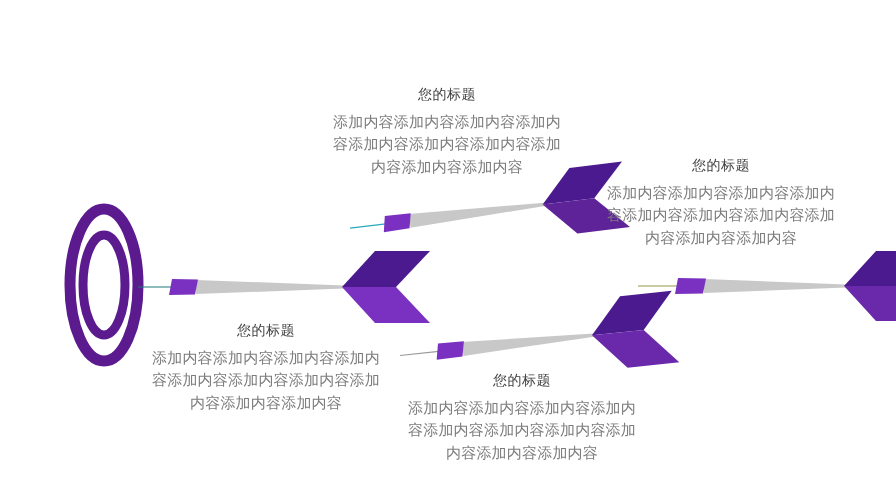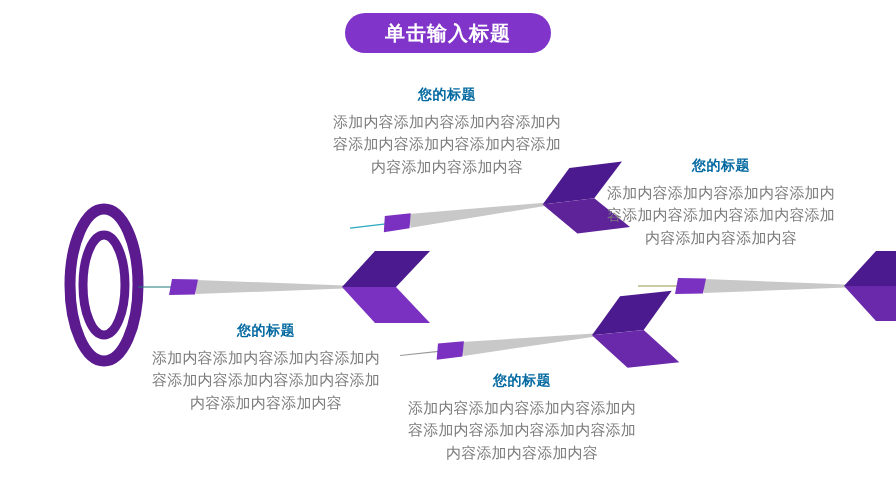--- a/index.html
+++ b/index.html
@@ -46,22 +46,22 @@
   }
 
   
   .text-block {
     position: absolute;
     width: 230px;
     text-align: center;
   }
   .text-block .tb-heading {
     font-size: 14px;
-    font-weight: bold;
-    color: #0369a1;
+    font-weight: normal;
+    color: #404040;
     margin: 0 0 8px 0;
     line-height: 1.2;
     letter-spacing: 0.5px;
   }
   .text-block .tb-body {
     font-size: 15px;
     color: #7c7c7c;
     line-height: 1.5;
     margin: 0;
     letter-spacing: 0.2px;
@@ -140,23 +140,20 @@
     <g transform="translate(405,355) rotate(-6)">
       <line x1="-5" y1="0" x2="34" y2="0" stroke="#9a9a9a" stroke-width="1.2"></line>
       <polygon points="58,-7 190,-1.6 190,1.6 58,7" fill="#c8c8c8"></polygon>
       <polygon points="34,-8 60,-7.4 57,7.4 31,8" fill="#7a30c0"></polygon>
       <polygon points="188,0 220,-36 272,-36 240,0" fill="#4b1a8e"></polygon>
       <polygon points="188,0 240,0 272,36 220,36" fill="#6a28ab"></polygon>
     </g>
 
   </svg>
 
-  <div class="title-pill">
-    <span class="title-text">单击输入标题</span>
-  </div>
 
   <div class="text-block tb-1">
     <div class="tb-heading">您的标题</div>
     <div class="tb-body">添加内容添加内容添加内容添加内容添加内容添加内容添加内容添加内容添加内容添加内容</div>
   </div>
 
   <div class="text-block tb-2">
     <div class="tb-heading">您的标题</div>
     <div class="tb-body">添加内容添加内容添加内容添加内容添加内容添加内容添加内容添加内容添加内容添加内容</div>
   </div>

